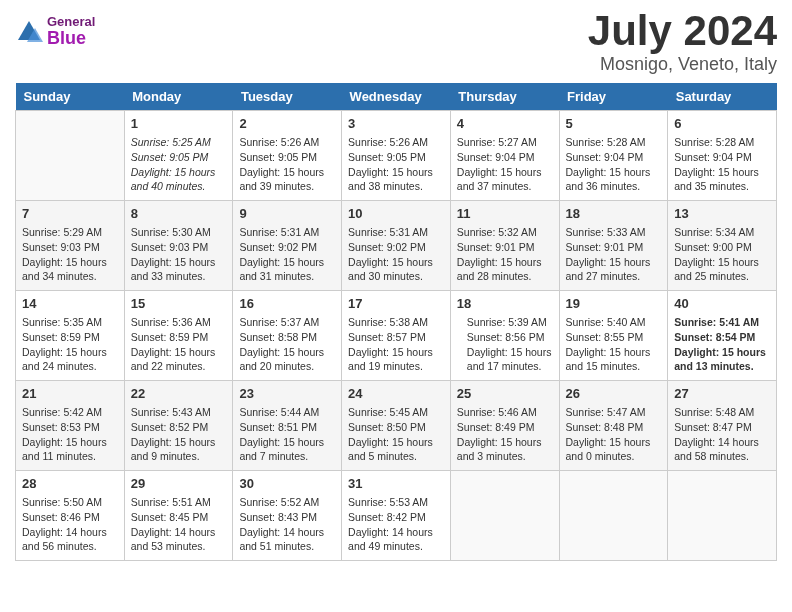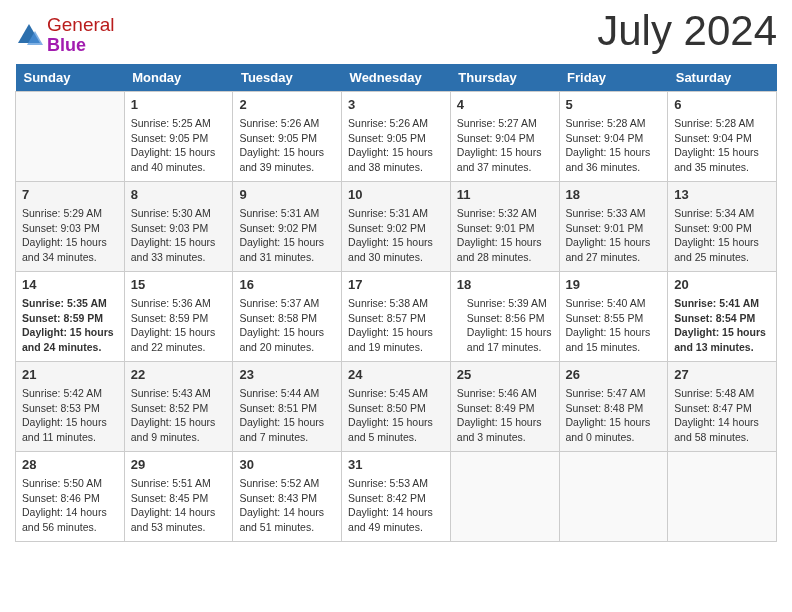--- a/index.html
+++ b/index.html
@@ -20,40 +20,40 @@
       display: flex;
       align-items: center;
       margin-top: 5px;
     }
     .logo-text {
       display: flex;
       flex-direction: column;
       line-height: 1.1;
     }
     .logo-general {
-      font-size: 19px;
-      font-weight: normal;
-      color: #b91c1c;
+      font-size: 13px;
+      font-weight: bold;
+      color: #701a75;
     }
     .logo-blue {
       font-size: 18px;
       font-weight: bold;
       color: #a21caf;
     }
     .logo-icon {
       width: 28px;
       height: 28px;
       margin-right: 4px;
     }
     .title-area {
       text-align: right;
     }
     .month-title {
       font-size: 42px;
-      font-weight: normal;
+      font-weight: bold;
       color: #333;
       line-height: 1;
     }
     .location-title {
       font-size: 18px;
       color: #555;
       margin-top: 2px;
     }
     table {
       width: 100%;
@@ -109,41 +109,42 @@
       <polygon points="14,3 25,22 3,22" fill="#2c6fad"></polygon>
       <polygon points="20,10 28,24 12,24" fill="#4a90d9" opacity="0.7"></polygon>
     </svg>
     <div class="logo-text">
       <span class="logo-general">General</span>
       <span class="logo-blue">Blue</span>
     </div>
   </div>
   <div class="title-area">
     <div class="month-title">July 2024</div>
+    <div class="location-title">Mosnigo, Veneto, Italy</div>
   </div>
 </div>
 
 <table>
   <thead>
     <tr>
     <th>Sunday</th>
         <th>Monday</th>
         <th>Tuesday</th>
         <th>Wednesday</th>
         <th>Thursday</th>
         <th>Friday</th>
         <th>Saturday</th>
       </tr>
   </thead>
   <tbody id="cal-body">
   <tr>
         <td class="empty"></td>
         <td>
           <span class="day-num">1</span>
-          <div class="day-info" style="white-space: pre-line;">Sunrise: 5:25 AM
+          <div class="day-info" style="white-space: pre-line; font-style: italic;">Sunrise: 5:25 AM
 Sunset: 9:05 PM
 Daylight: 15 hours
 and 40 minutes.</div>
         </td>
         <td>
           <span class="day-num">2</span>
           <div class="day-info" style="white-space: pre-line;">Sunrise: 5:26 AM
 Sunset: 9:05 PM
 Daylight: 15 hours
 and 39 minutes.</div>
@@ -224,21 +225,21 @@
           <span class="day-num">13</span>
           <div class="day-info" style="white-space: pre-line;">Sunrise: 5:34 AM
 Sunset: 9:00 PM
 Daylight: 15 hours
 and 25 minutes.</div>
         </td>
       </tr>
       <tr>
         <td>
           <span class="day-num">14</span>
-          <div class="day-info" style="white-space: pre-line; font-weight: bold;">Sunrise: 5:35 AM
+          <div class="day-info" style="white-space: pre-line;">Sunrise: 5:35 AM
 Sunset: 8:59 PM
 Daylight: 15 hours
 and 24 minutes.</div>
         </td>
         <td>
           <span class="day-num">15</span>
           <div class="day-info" style="white-space: pre-line;">Sunrise: 5:36 AM
 Sunset: 8:59 PM
 Daylight: 15 hours
 and 22 minutes.</div>
@@ -265,21 +266,21 @@
 and 17 minutes.</div>
         </td>
         <td>
           <span class="day-num">19</span>
           <div class="day-info" style="white-space: pre-line;">Sunrise: 5:40 AM
 Sunset: 8:55 PM
 Daylight: 15 hours
 and 15 minutes.</div>
         </td>
         <td>
-          <span class="day-num">20</span>
+          <span class="day-num">40</span>
           <div class="day-info" style="white-space: pre-line; font-weight: bold;">Sunrise: 5:41 AM
 Sunset: 8:54 PM
 Daylight: 15 hours
 and 13 minutes.</div>
         </td>
       </tr>
       <tr>
         <td>
           <span class="day-num">21</span>
           <div class="day-info" style="white-space: pre-line;">Sunrise: 5:42 AM

